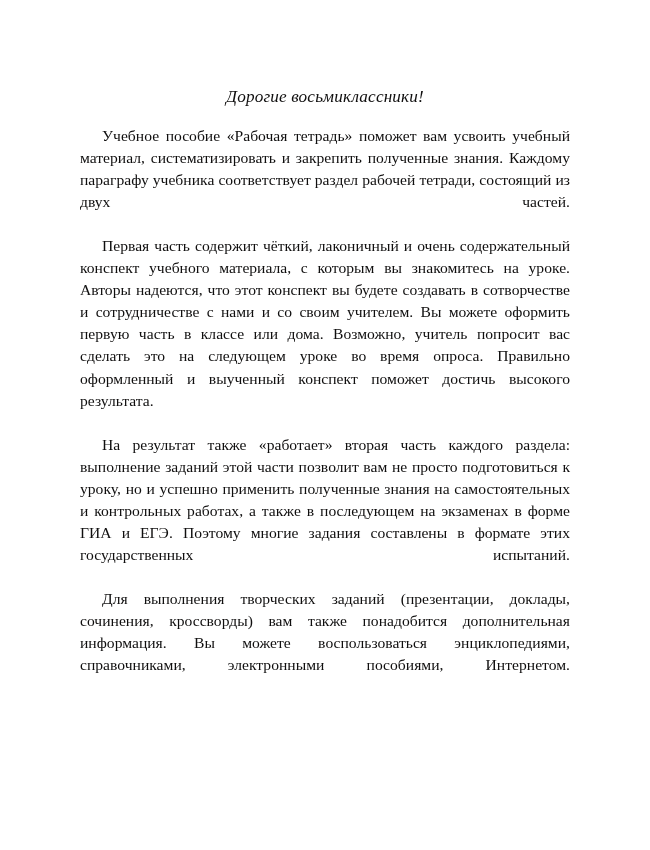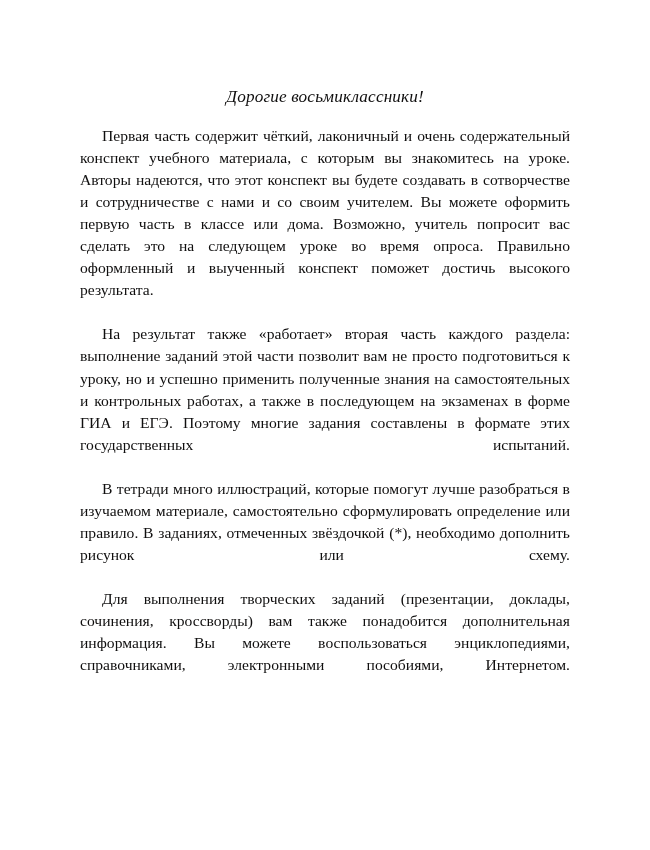--- a/index.html
+++ b/index.html
@@ -69,21 +69,21 @@
 </style>
 </head>
 <body>
 
 <div class="page">
   <div class="content">
 
     <h1 class="doc-title">Дорогие восьмиклассники!</h1>
 
     <div class="body-text">
+      <p>Учебное пособие «Рабочая тетрадь» поможет вам усвоить учебный материал, систематизировать и закрепить полученные знания. Каждому параграфу учебника соответствует раздел рабочей тетради, состоящий из двух частей.</p>
       <p>Первая часть содержит чёткий, лаконичный и очень содержательный конспект учебного материала, с которым вы знакомитесь на уроке. Авторы надеются, что этот конспект вы будете создавать в сотворчестве и сотрудничестве с нами и со своим учителем. Вы можете оформить первую часть в классе или дома. Возможно, учитель попросит вас сделать это на следующем уроке во время опроса. Правильно оформленный и выученный конспект поможет достичь высокого результата.</p>
       <p>На результат также «работает» вторая часть каждого раздела: выполнение заданий этой части позволит вам не просто подготовиться к уроку, но и успешно применить полученные знания на самостоятельных и контрольных работах, а также в последующем на экзаменах в форме ГИА и ЕГЭ. Поэтому многие задания составлены в формате этих государственных испытаний.</p>
-      <p>В тетради много иллюстраций, которые помогут лучше разобраться в изучаемом материале, самостоятельно сформулировать определение или правило. В заданиях, отмеченных звёздочкой (*), необходимо дополнить рисунок или схему.</p>
       <p>Для выполнения творческих заданий (презентации, доклады, сочинения, кроссворды) вам также понадобится дополнительная информация. Вы можете воспользоваться энциклопедиями, справочниками, электронными пособиями, Интернетом.</p>
 
     </div>
 
   </div>
 </div>
 
 </body></html>

